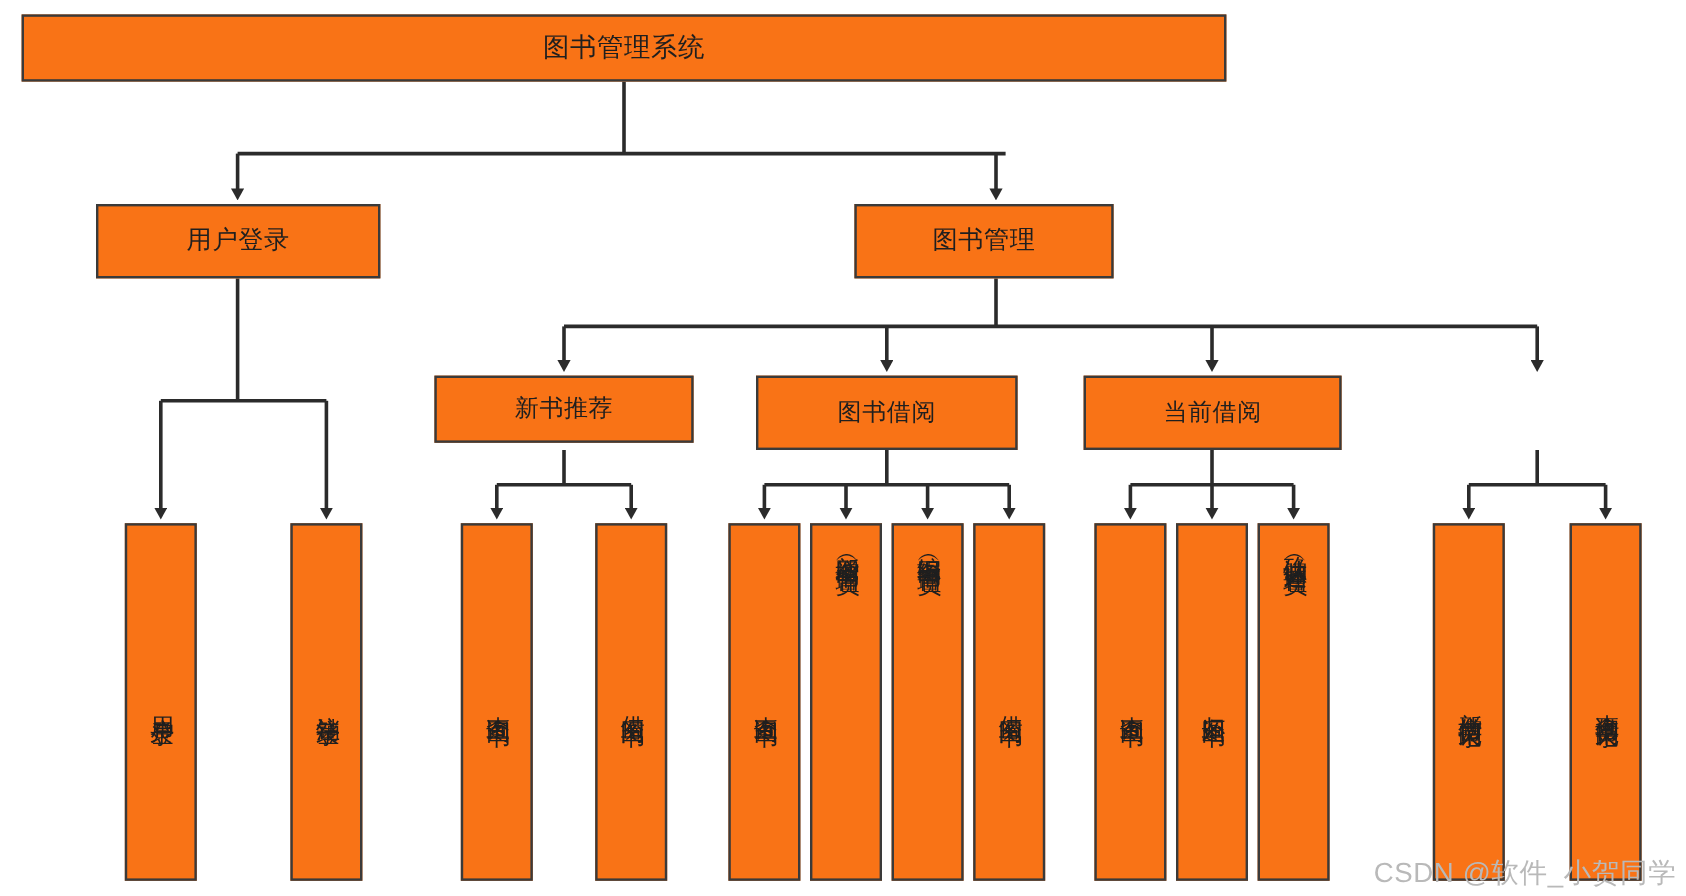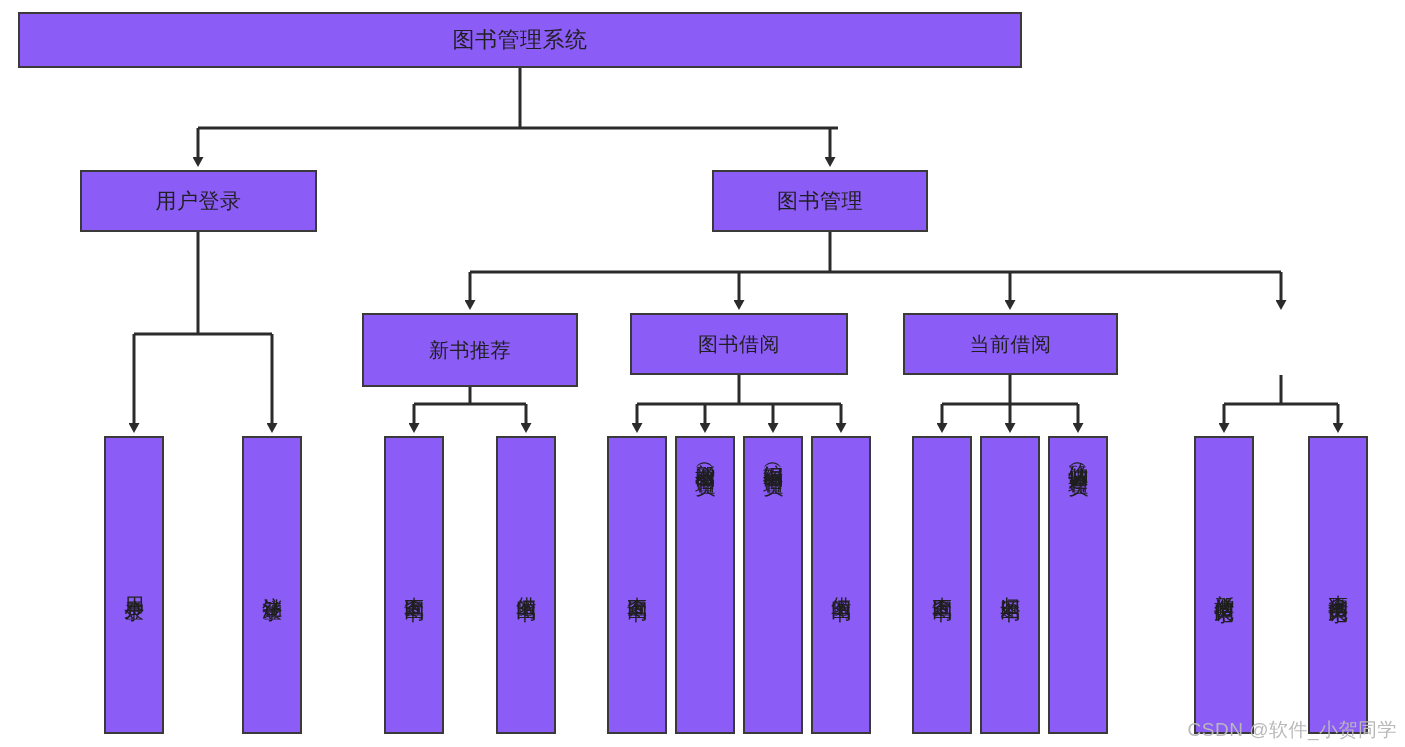--- a/index.html
+++ b/index.html
@@ -1,31 +1,31 @@
 <!DOCTYPE html>
 <html><head>
 <meta charset="utf-8">
 <style>
   html,body{margin:0;padding:0;background:#ffffff;}
   body{width:1405px;height:747px;position:relative;overflow:hidden;
        font-family:"Liberation Sans","DejaVu Sans",sans-serif;color:#1a1a1a;}
   #canvas{position:absolute;left:0;top:0;width:1405px;height:747px;}
   svg.links{position:absolute;left:0;top:0;width:1405px;height:747px;pointer-events:none;}
-  .node{position:absolute;box-sizing:border-box;background:#8b5cf6;
+  .node{position:absolute;box-sizing:border-box;background:#f97316;
         border:2.5px solid #3a3a3a;display:flex;align-items:center;justify-content:center;
         z-index:2;}
   .node .lbl{font-size:21px;line-height:1.1;letter-spacing:0.5px;white-space:nowrap;color:#1f1f1f;}
   .node.root .lbl{font-size:22px;}
   .node.lvl3 .lbl{font-size:20px;}
   .node.leaf{align-items:flex-start;padding-top:10px;}
   .node.leaf .lbl{writing-mode:vertical-rl;text-orientation:upright;
         font-size:20px;line-height:1.28;letter-spacing:2px;white-space:normal;
         height:auto;max-height:278px;}
   .node.leaf.mid{align-items:center;padding-top:0;}
-  .watermark{position:absolute;right:8px;bottom:4px;font-size:19px;color:#b9b9b9;
+  .watermark{position:absolute;right:8px;bottom:4px;font-size:23px;color:#b9b9b9;
         letter-spacing:0.5px;z-index:3;white-space:nowrap;}
 </style>
 </head>
 <body>
 
 <div id="canvas">
 
   <svg class="links" viewBox="0 0 1405 747" xmlns="http://www.w3.org/2000/svg">
     <defs>
       <marker id="arrow" markerWidth="10" markerHeight="11" refX="1" refY="5.5" orient="auto" markerUnits="userSpaceOnUse">
@@ -80,21 +80,21 @@
     <span class="lbl">图书管理系统</span>
   </div>
 
   <div class="node lvl2" style="left:80px;top:170px;width:237px;height:62px;">
     <span class="lbl">用户登录</span>
   </div>
   <div class="node lvl2" style="left:712px;top:170px;width:216px;height:62px;">
     <span class="lbl">图书管理</span>
   </div>
 
-  <div class="node lvl3" style="left:362px;top:313px;width:216px;height:74px;">
+  <div class="node lvl3" style="left:362px;top:313px;width:216px;height:56px;">
     <span class="lbl">新书推荐</span>
   </div>
   <div class="node lvl3" style="left:903px;top:313px;width:215px;height:62px;">
     <span class="lbl">当前借阅</span>
   </div>
   <div class="node lvl3" style="left:630px;top:313px;width:218px;height:62px;">
     <span class="lbl">图书借阅</span>
   </div>
 
   <div class="node leaf mid" style="left:104px;top:436px;width:60px;height:298px;">

